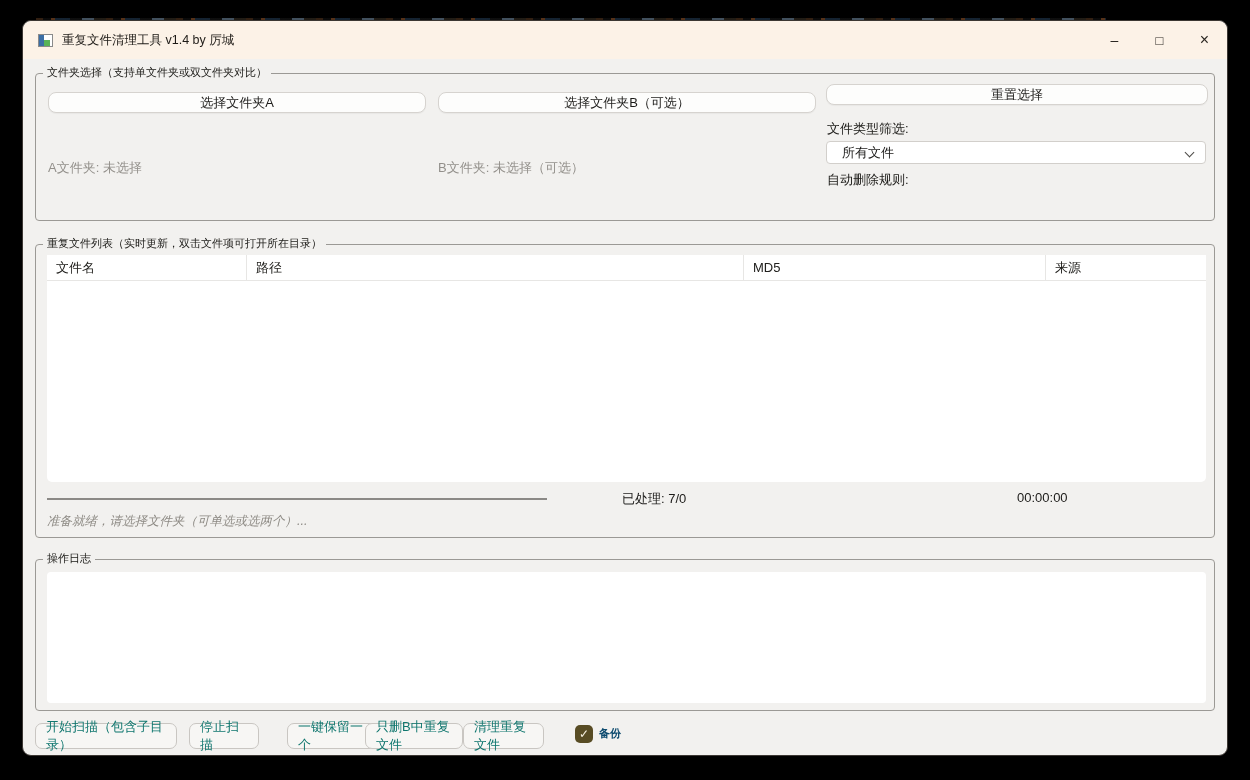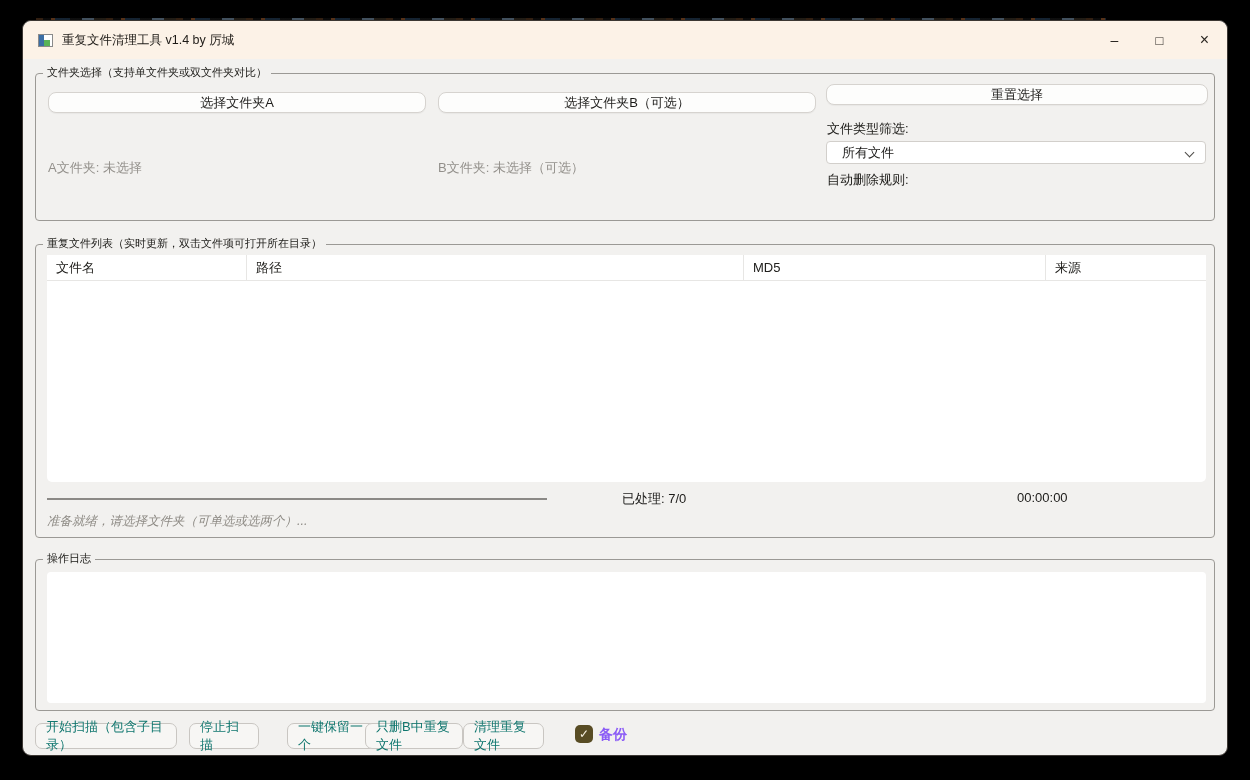--- a/index.html
+++ b/index.html
@@ -84,21 +84,21 @@
     border-radius:7px; display:flex; align-items:center; justify-content:center;
     font-size:13px; color:#0f766e; padding:12px 10px; }
   #act-start { left:0;   width:142px; }
   #act-stop  { left:154px; width:70px; }
   #act-keep  { left:252px; width:89px; }
   #act-delb  { left:330px; width:98px; }
   #act-clean { left:428px; width:81px; }
   .backup-check { position:absolute; left:540px; top:2px; width:18px; height:18px; background:#584c24;
     border-radius:5px; display:flex; align-items:center; justify-content:center;
     color:#f5efdf; font-size:12px; }
-  .backup-label { position:absolute; left:564px; top:3px; font-size:14px; color:#8b5cf6; font-weight:bold; }
+  .backup-label { position:absolute; left:564px; top:3px; font-size:11px; color:#0c4a6e; font-weight:bold; }
 </style>
 </head>
 <body>
 
 <div class="artifact-strip"></div>
 
 <div class="window">
 
   <div class="titlebar">
     <div class="app-icon">

